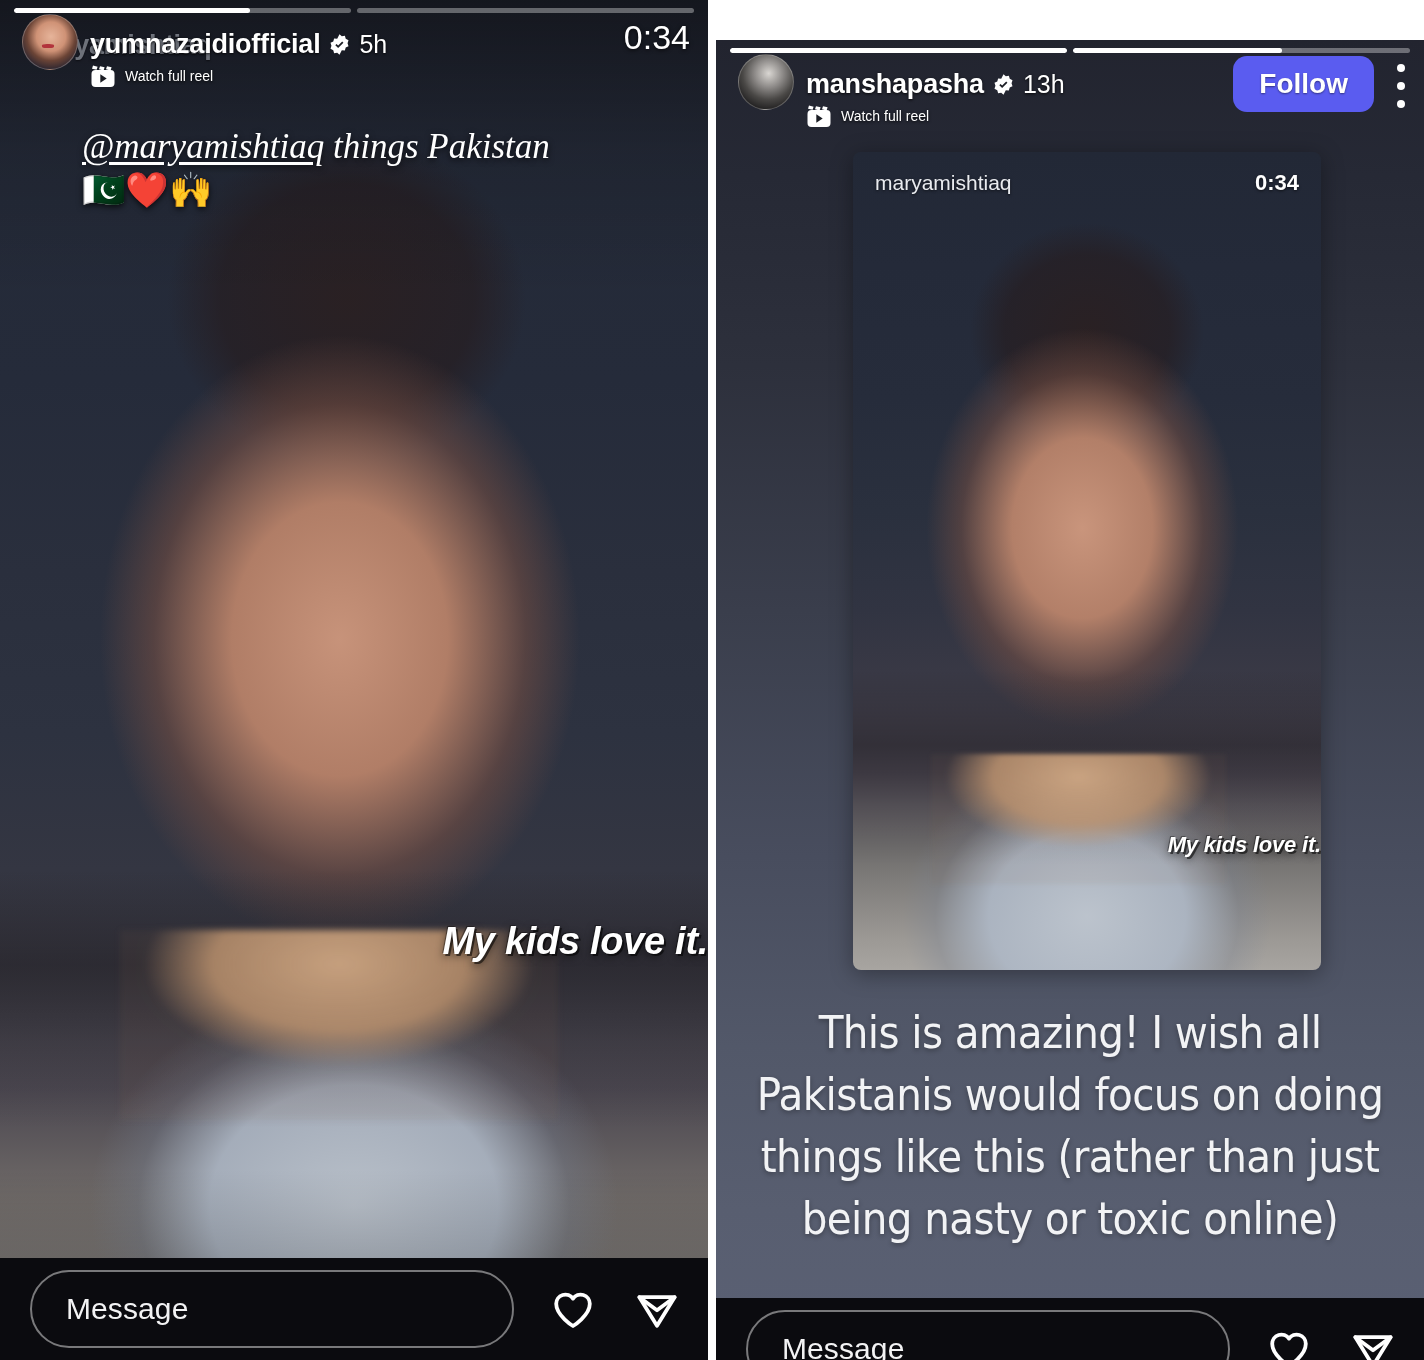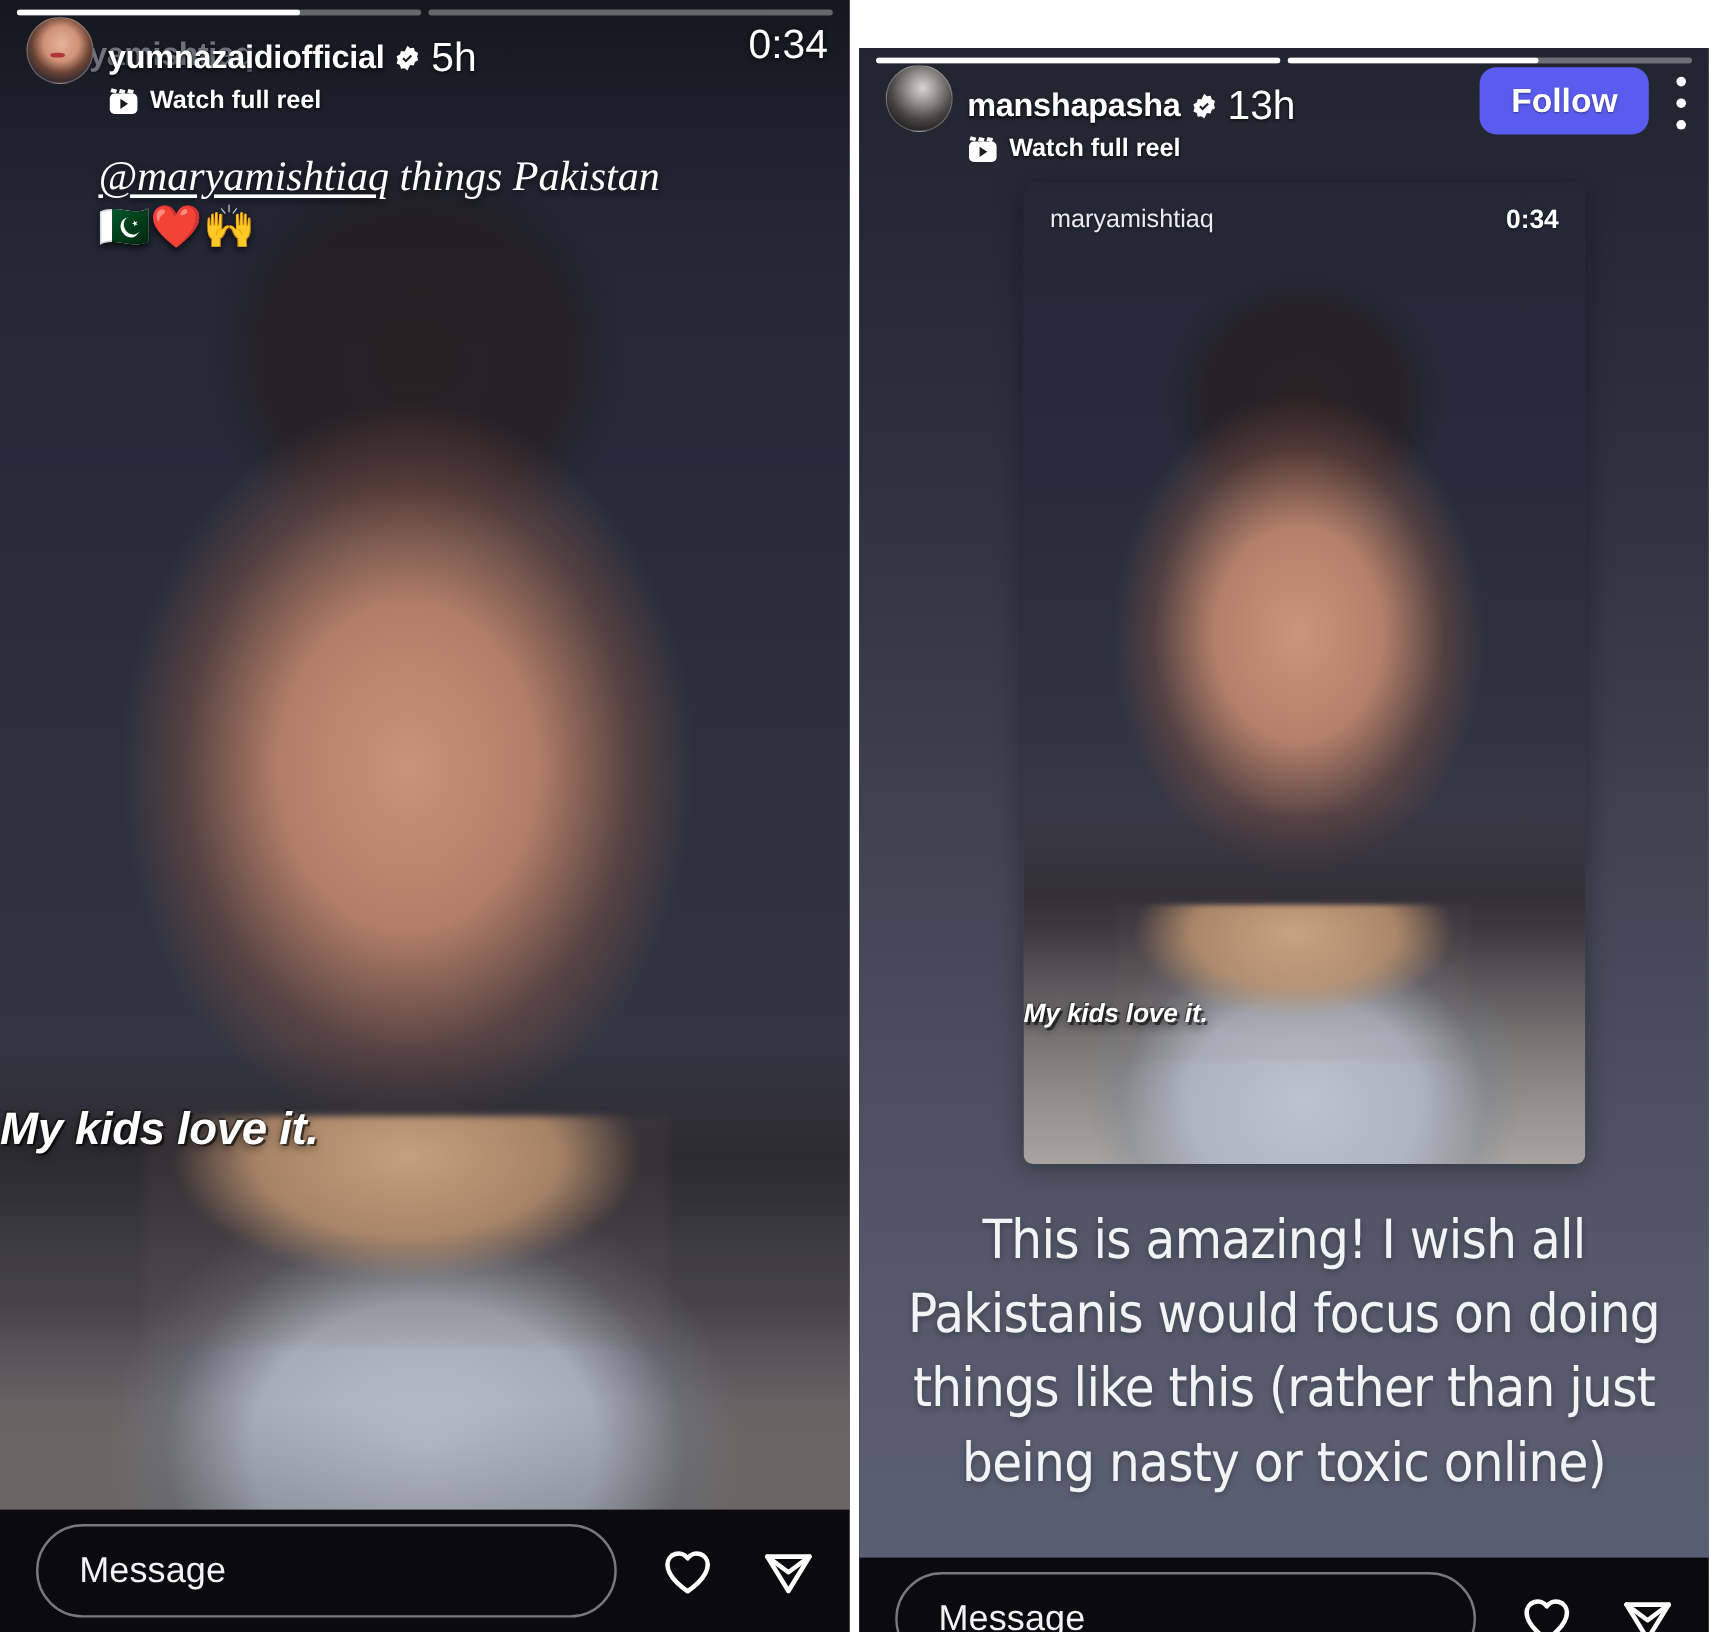--- a/index.html
+++ b/index.html
@@ -123,27 +123,27 @@
   .uname {
     color:#ffffff; font-size:27px; font-weight:700;
     letter-spacing:-0.2px;
     text-shadow:0 1px 3px rgba(0,0,0,0.85);
   }
   .verified {
     width:23px; height:23px; flex:0 0 23px;
     display:inline-flex; align-items:center; justify-content:center;
   }
   .tstamp {
-    color:#ffffff; font-size:34px; font-weight:400;
+    color:#ffffff; font-size:25px; font-weight:400;
     text-shadow:0 1px 3px rgba(0,0,0,0.85);
   }
   .hdr-row2 { display:flex; align-items:center; gap:9px; }
   .reel-icon { width:26px; height:26px; flex:0 0 26px; }
   .reel-label {
-    color:#ffffff; font-size:21px; font-weight:700;
+    color:#ffffff; font-size:14px; font-weight:400;
     text-shadow:0 1px 3px rgba(0,0,0,0.9);
     text-align:center;
   }
   .hdr-spacer { flex:1 1 auto; }
   .dur {
     color:#ffffff; font-size:34px; font-weight:500;
     text-shadow:0 1px 4px rgba(0,0,0,0.8);
     padding-top:4px;
   }
   .follow-btn {
@@ -187,21 +187,21 @@
     text-shadow:0 2px 6px rgba(0,0,0,0.75);
     max-width:470px;
   }
   .sticker .mention { text-decoration:underline; text-underline-offset:4px; }
   .sticker .emoji { font-style:normal; font-family:"DejaVu Sans", sans-serif; }
 
   
   .caption {
     position:absolute;
     color:#ffffff; font-weight:700; font-style:italic;
-    text-align:left; width:100%;
+    text-align:right; width:100%;
     text-shadow:
       2px 2px 0 rgba(0,0,0,0.55), -1px -1px 0 rgba(0,0,0,0.35),
       0 3px 8px rgba(0,0,0,0.6);
   }
   .caption-left { left:0; top:920px; font-size:38px; letter-spacing:-0.3px; }
   .caption-inner { left:0; top:680px; font-size:22px; letter-spacing:-0.2px; }
 
   
   .card {
     position:absolute;

